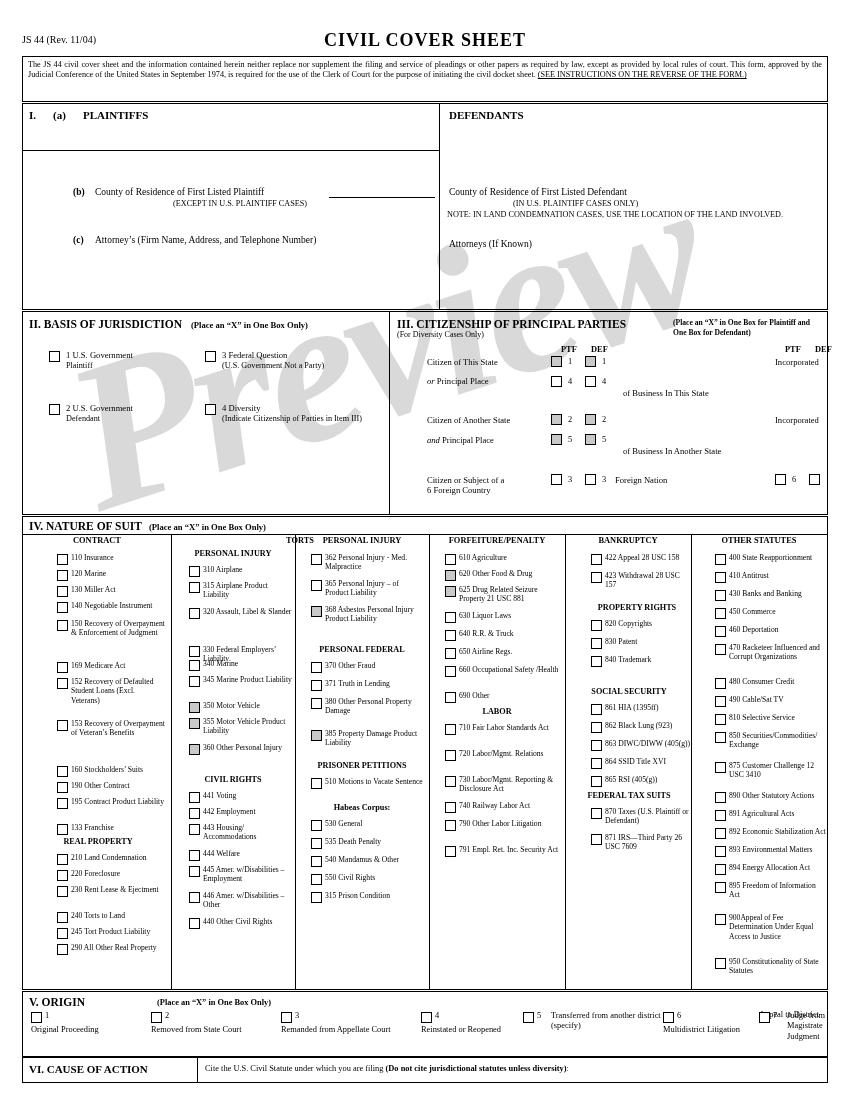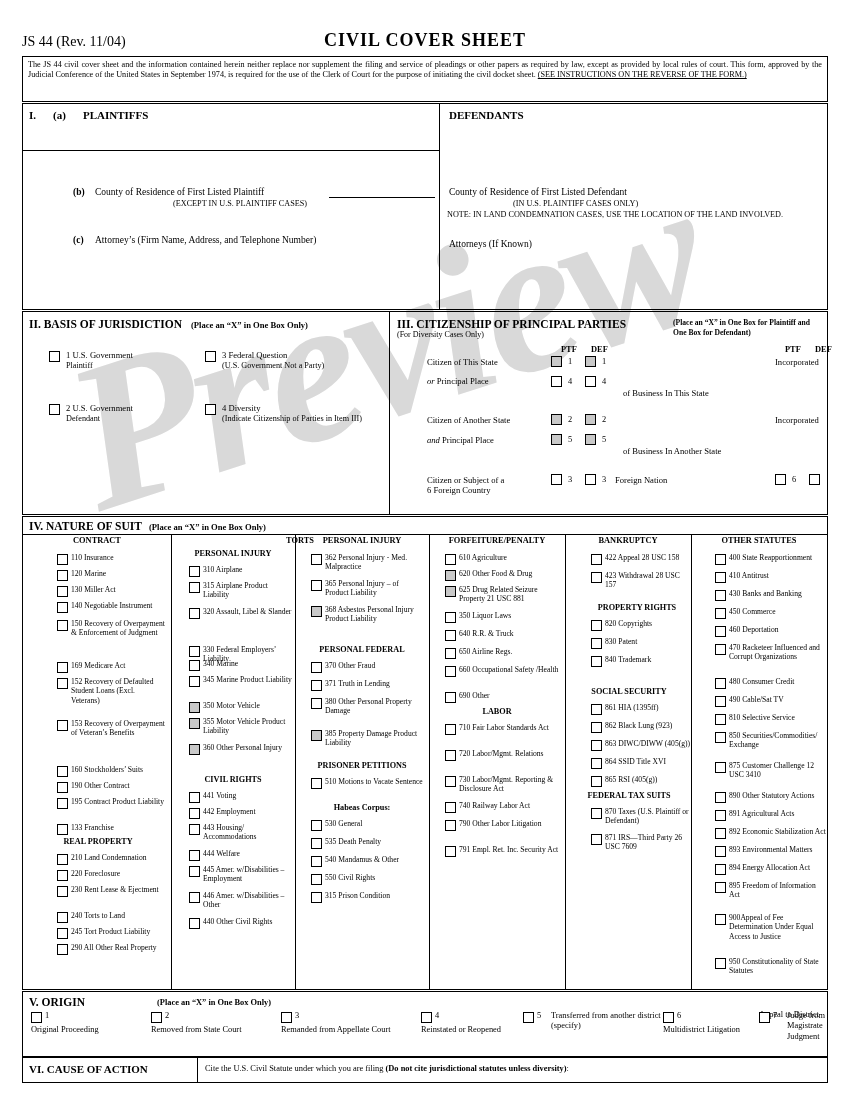--- a/index.html
+++ b/index.html
@@ -25,21 +25,21 @@
     transform:rotate(-18deg);
     transform-origin:left top;
     letter-spacing:-6px;
     z-index:0;
     pointer-events:none;
     white-space:nowrap;
   }
   .content{position:relative;z-index:2;}
 
   
-  .hdr{position:absolute;left:22px;top:34px;font-size:14px;}
+  .hdr{position:absolute;left:22px;top:34px;font-size:10px;}
   .title{
     position:absolute;left:0;right:0;top:30px;text-align:center;
     font-size:18px;font-weight:bold;letter-spacing:1px;
   }
 
   .instr-box{
     position:absolute;left:22px;top:56px;width:806px;height:46px;
     border:1px solid #000;
     font-size:8.2px;line-height:1.25;
     padding:3px 5px 0 5px;box-sizing:border-box;
@@ -476,21 +476,21 @@
       <div class="nos" style="left:422px;top:52px;width:116px;">
           <span class="cbg"></span>
           <span class="t">620 Other Food &amp; Drug</span>
         </div>
       <div class="nos" style="left:422px;top:68px;width:116px;">
           <span class="cbg"></span>
           <span class="t">625 Drug Related Seizure Property 21 USC 881</span>
         </div>
       <div class="nos" style="left:422px;top:94px;width:116px;">
           <span class="cb"></span>
-          <span class="t">350 Liquor Laws</span>
+          <span class="t">630 Liquor Laws</span>
         </div>
       <div class="nos" style="left:422px;top:112px;width:116px;">
           <span class="cb"></span>
           <span class="t">640 R.R. &amp; Truck</span>
         </div>
       <div class="nos" style="left:422px;top:130px;width:116px;">
           <span class="cb"></span>
           <span class="t">650 Airline Regs.</span>
         </div>
       <div class="nos" style="left:422px;top:148px;width:116px;">

